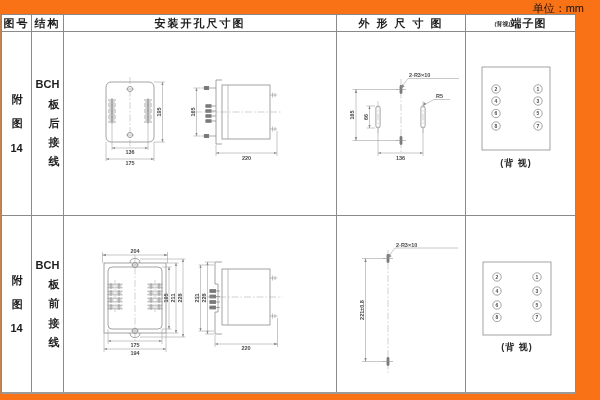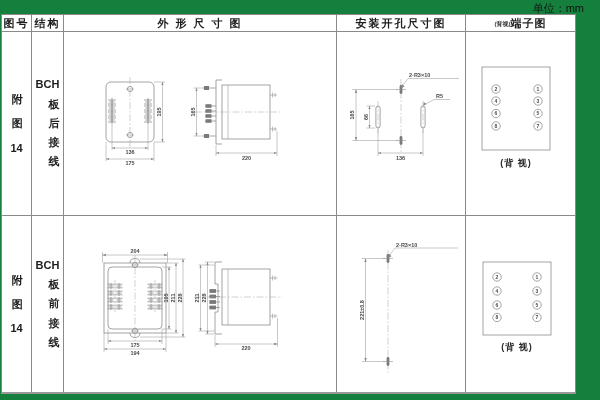--- a/index.html
+++ b/index.html
@@ -1,17 +1,17 @@
 <!DOCTYPE html>
 <html><head>
 <meta charset="utf-8">
 <style>
   html,body { margin:0; padding:0; }
   .screen {
-    position:relative; width:600px; height:400px; background:#15803d;
+    position:relative; width:600px; height:400px; background:#f97316;
     font-family:"Liberation Sans", sans-serif; color:#222; overflow:hidden;
   }
   .unit-label {
     position:absolute; top:1px; right:16px; font-size:11px; color:#111;
   }
   .tbl {
     position:absolute; left:1px; top:14px;
     display:grid;
     grid-template-columns:30px 32px 273px 129px 109px;
     grid-template-rows:17px 184px 176px;
@@ -43,22 +43,22 @@
 </head>
 <body>
 
 <div class="screen">
   <div class="unit-label">单位：mm</div>
 
   <div class="tbl">
 
     <div class="cell hcell">图号</div>
     <div class="cell hcell">结构</div>
+    <div class="cell hcell">安装开孔尺寸图</div>
     <div class="cell hcell">外 形 尺 寸 图</div>
-    <div class="cell hcell">安装开孔尺寸图</div>
     <div class="cell hcell hterm last-col">
       <div class="note">(背视)</div>
       <div>端子图</div>
     </div>
 
     <div class="cell vtext fig-no">附
 图
 14</div>
     <div class="cell vtext struct">BCH
 板

